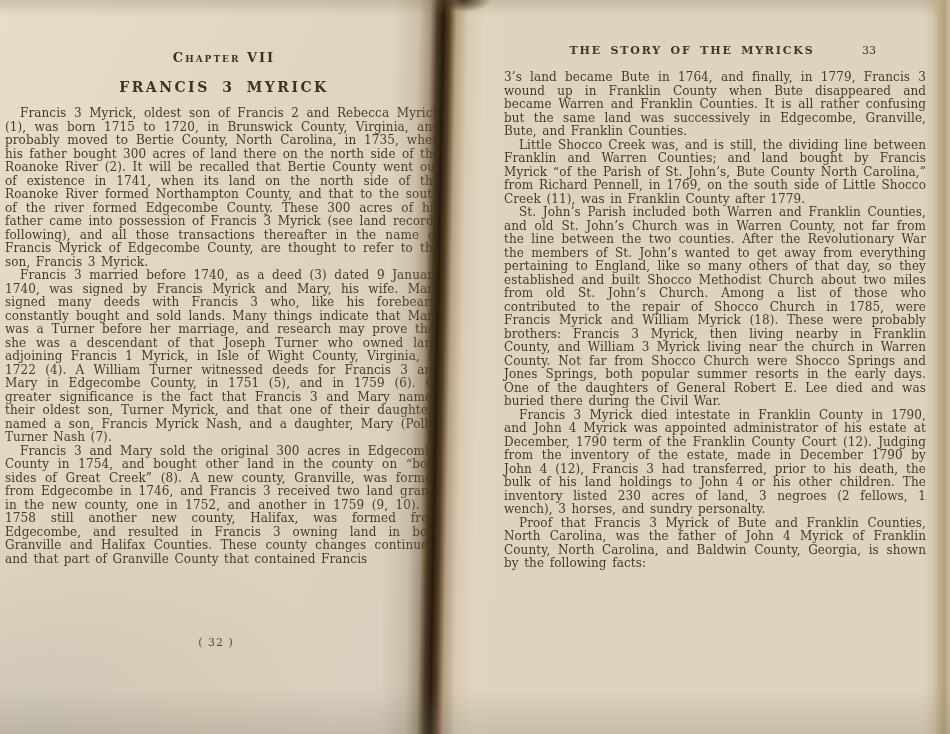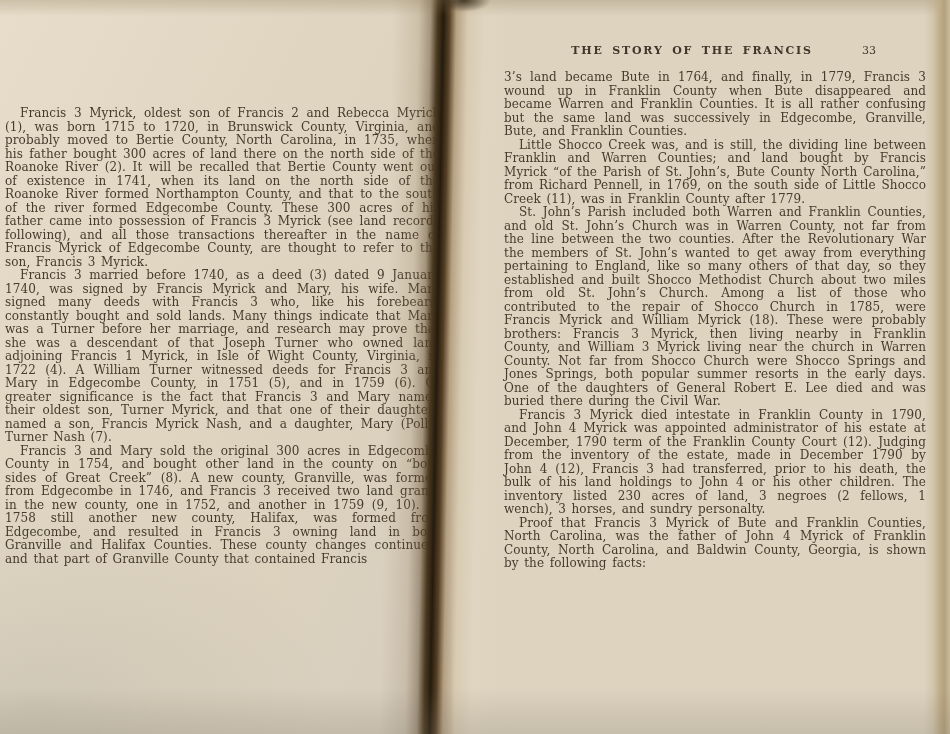--- a/index.html
+++ b/index.html
@@ -111,29 +111,32 @@
     text-align:center;font-size:11px;letter-spacing:1px;
     color:#554a38;
   }
 </style>
 </head>
 <body>
 
 <div class="scan">
 
   <div class="page page-left">
+    <div class="chapter-heading">Chapter VII</div>
+    <div class="page-title">FRANCIS 3 MYRICK</div>
     <div class="body-text body-left">
         <p>Francis 3 Myrick, oldest son of Francis 2 and Rebecca Myrick (1), was born 1715 to 1720, in Brunswick County, Virginia, and probably moved to Bertie County, North Carolina, in 1735, when his father bought 300 acres of land there on the north side of the Roanoke River (2). It will be recalled that Bertie County went out of existence in 1741, when its land on the north side of the Roanoke River formed Northampton County, and that to the south of the river formed Edgecombe County. These 300 acres of his father came into possession of Francis 3 Myrick (see land records following), and all those transactions thereafter in the name of Francis Myrick of Edgecombe County, are thought to refer to the son, Francis 3 Myrick.</p>
         <p>Francis 3 married before 1740, as a deed (3) dated 9 January 1740, was signed by Francis Myrick and Mary, his wife. Mary signed many deeds with Francis 3 who, like his forebears, constantly bought and sold lands. Many things indicate that Mary was a Turner before her marriage, and research may prove that she was a descendant of that Joseph Turner who owned land adjoining Francis 1 Myrick, in Isle of Wight County, Virginia, in 1722 (4). A William Turner witnessed deeds for Francis 3 and Mary in Edgecombe County, in 1751 (5), and in 1759 (6). Of greater significance is the fact that Francis 3 and Mary named their oldest son, Turner Myrick, and that one of their daughters named a son, Francis Myrick Nash, and a daughter, Mary (Polly) Turner Nash (7).</p>
         <p>Francis 3 and Mary sold the original 300 acres in Edgecombe County in 1754, and bought other land in the county on “both sides of Great Creek” (8). A new county, Granville, was formed from Edgecombe in 1746, and Francis 3 received two land grants in the new county, one in 1752, and another in 1759 (9, 10). In 1758 still another new county, Halifax, was formed from Edgecombe, and resulted in Francis 3 owning land in both Granville and Halifax Counties. These county changes continued, and that part of Granville County that contained Francis</p>
       </div>
+    <div class="page-number-left">( 32 )</div>
   </div>
 
   <div class="page page-right">
-    <div class="running-header">THE STORY OF THE FRANCIS</div>
+    <div class="running-header">THE STORY OF THE MYRICKS</div>
     <div class="folio-right">33</div>
     <div class="body-text body-right">
         <p>3’s land became Bute in 1764, and finally, in 1779, Francis 3 wound up in Franklin County when Bute disappeared and became Warren and Franklin Counties. It is all rather confusing but the same land was successively in Edgecombe, Granville, Bute, and Franklin Counties.</p>
         <p>Little Shocco Creek was, and is still, the dividing line between Franklin and Warren Counties; and land bought by Francis Myrick “of the Parish of St. John’s, Bute County North Carolina,” from Richard Pennell, in 1769, on the south side of Little Shocco Creek (11), was in Franklin County after 1779.</p>
         <p>St. John’s Parish included both Warren and Franklin Counties, and old St. John’s Church was in Warren County, not far from the line between the two counties. After the Revolutionary War the members of St. John’s wanted to get away from everything pertaining to England, like so many others of that day, so they established and built Shocco Methodist Church about two miles from old St. John’s Church. Among a list of those who contributed to the repair of Shocco Church in 1785, were Francis Myrick and William Myrick (18). These were probably brothers: Francis 3 Myrick, then living nearby in Franklin County, and William 3 Myrick living near the church in Warren County. Not far from Shocco Church were Shocco Springs and Jones Springs, both popular summer resorts in the early days. One of the daughters of General Robert E. Lee died and was buried there during the Civil War.</p>
         <p>Francis 3 Myrick died intestate in Franklin County in 1790, and John 4 Myrick was appointed administrator of his estate at December, 1790 term of the Franklin County Court (12). Judging from the inventory of the estate, made in December 1790 by John 4 (12), Francis 3 had transferred, prior to his death, the bulk of his land holdings to John 4 or his other children. The inventory listed 230 acres of land, 3 negroes (2 fellows, 1 wench), 3 horses, and sundry personalty.</p>
         <p>Proof that Francis 3 Myrick of Bute and Franklin Counties, North Carolina, was the father of John 4 Myrick of Franklin County, North Carolina, and Baldwin County, Georgia, is shown by the following facts:</p>
       </div>
   </div>
 

